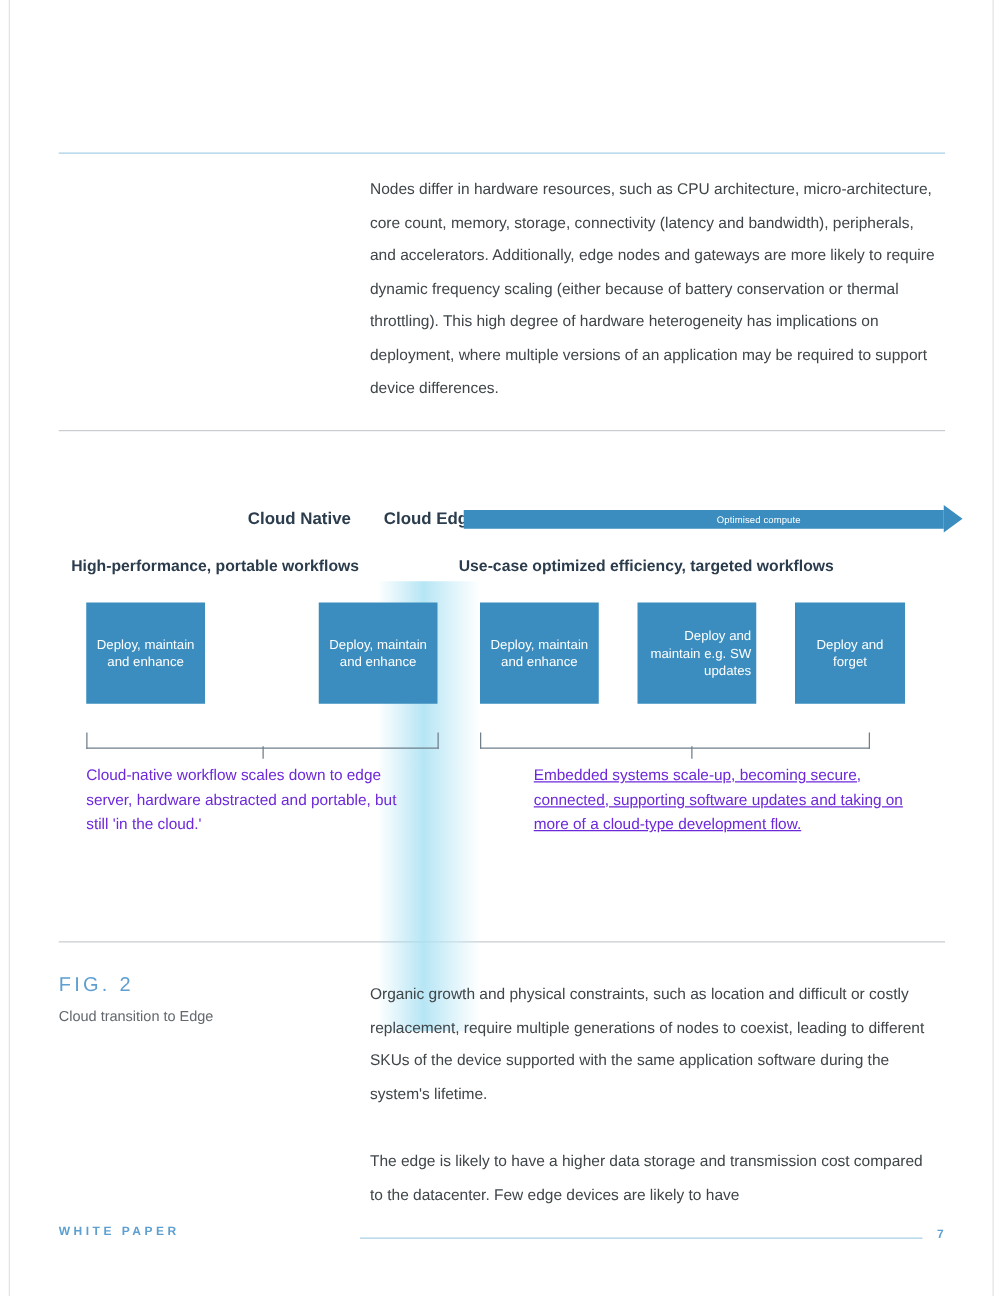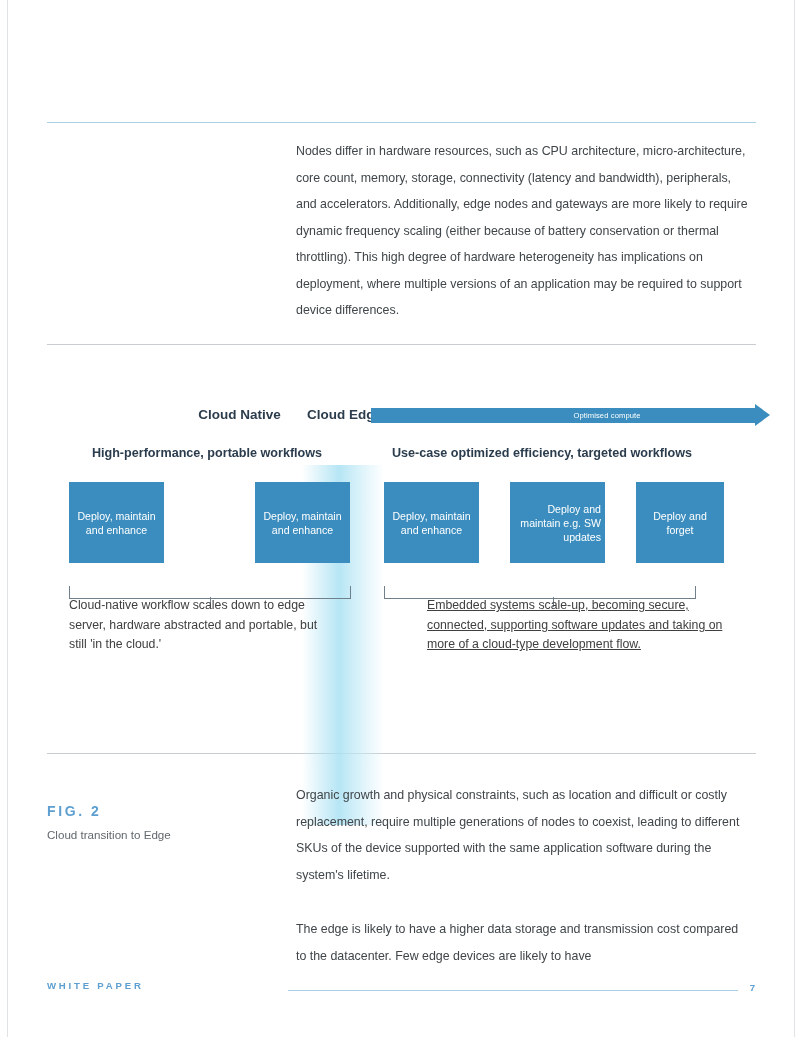--- a/index.html
+++ b/index.html
@@ -128,21 +128,20 @@
     border-bottom: 11.5px solid transparent;
     border-left: 15px solid #3a8dbe;
   }
 
   
   .wf-caption {
     position: absolute;
     font-size: 12.6px;
     font-weight: bold;
     color: #2b3c4d;
-    text-align: center;
     white-space: nowrap;
   }
   #wf-left { left: 10px; top: 86px; width: 300px; }
   #wf-right { left: 320px; top: 86px; width: 350px; }
 
   
   .box {
     position: absolute;
     background: #3a8dbe;
     color: #ffffff;
@@ -181,40 +180,39 @@
     background: #6f7f8c;
   }
   #bracket-left .tick { left: 140px; }
   #bracket-right .tick { left: 168px; }
 
   
   .fig-desc {
     position: absolute;
     font-size: 12.3px;
     line-height: 19.5px;
-    color: #404040;
-    top: 236px;
+    color: #6d28d9;
+    top: 251px;
   }
   #fig-desc-left  { left: 22px;  width: 260px; }
   #fig-desc-right { left: 380px; width: 300px; text-decoration: underline; }
 
   
   .fig-label {
     position: absolute;
     left: 47px;
     top: 780px;
     width: 200px;
   }
   .fig-tag {
-    font-size: 14px;
-    font-weight: bold;
+    font-size: 16px;
+    font-weight: normal;
     letter-spacing: 2.6px;
     color: #5d9fd0;
     margin-bottom: 8px;
-    margin-top: 23px;
   }
   .fig-caption {
     font-size: 11.6px;
     color: #62686d;
     line-height: 16px;
   }
 
   #para-bottom-1 { top: 774px; }
   #para-bottom-2 { top: 908px; }
 

